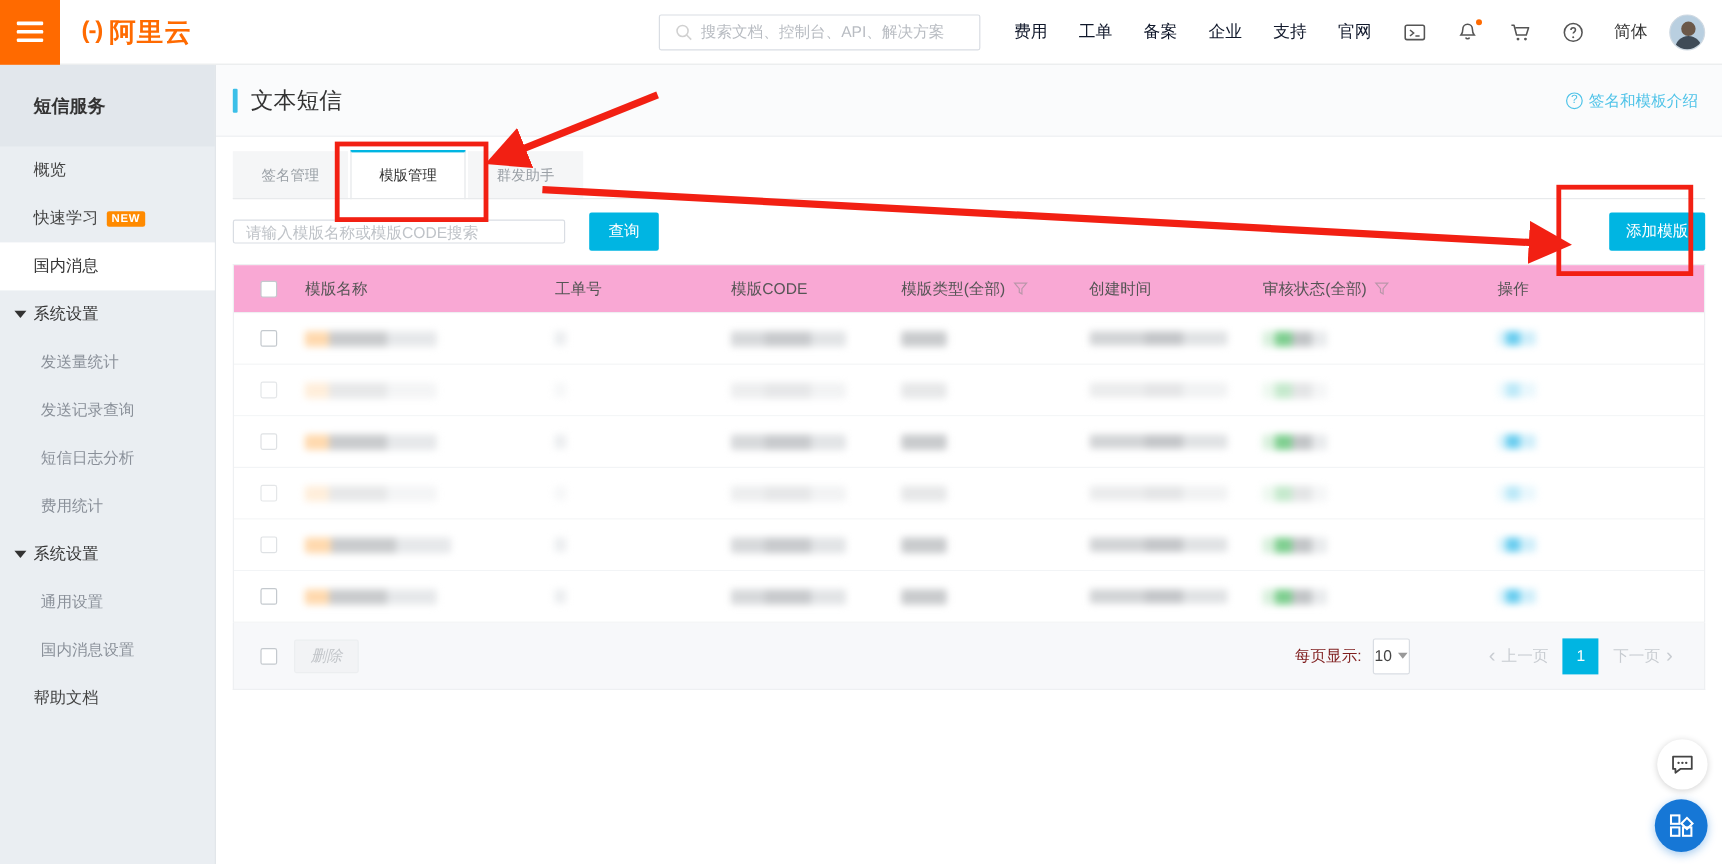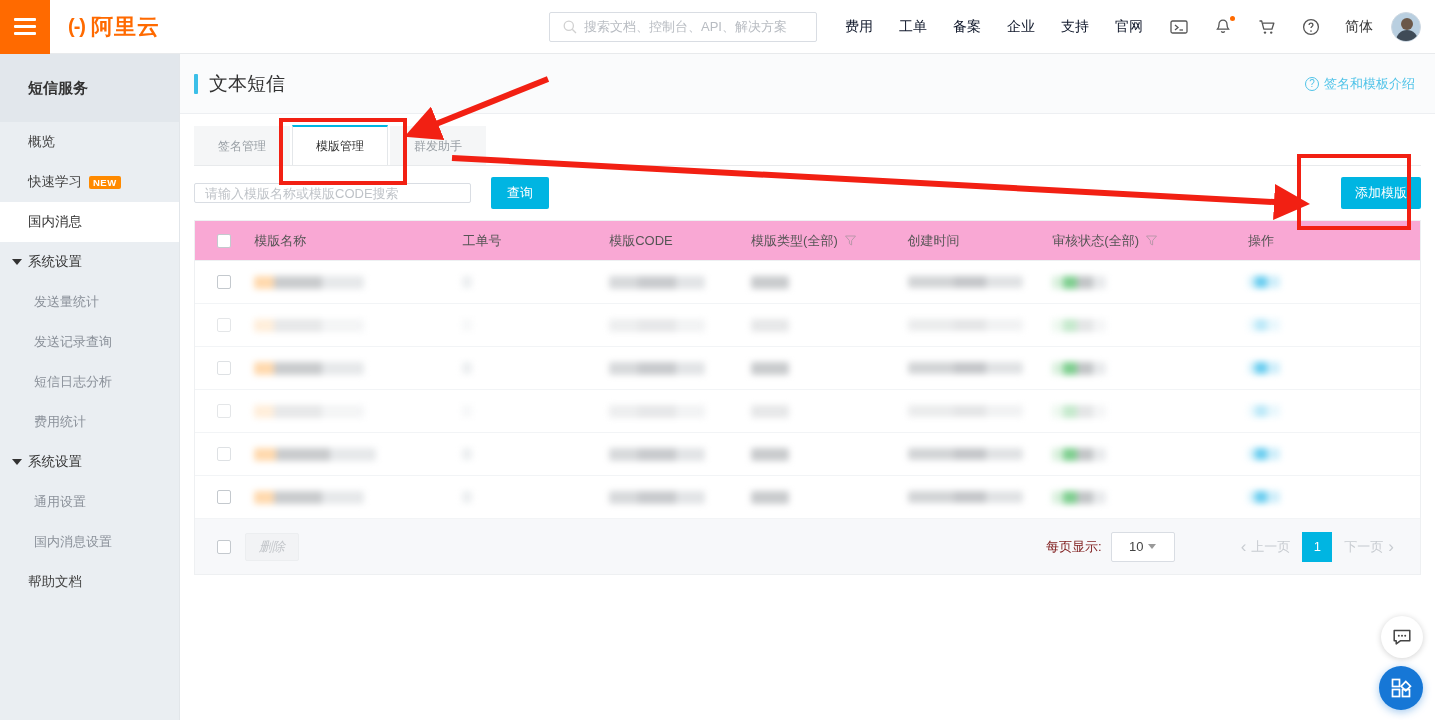--- a/index.html
+++ b/index.html
@@ -184,21 +184,21 @@
   .btn-del {
     margin-left: 14px; height: 28px; padding: 0 13px; background: #f2f3f5;
     border: 1px solid #eceef0; color: #c3c6ca; font-size: 13px; border-radius: 2px;
     cursor: not-allowed; display: flex; align-items: center;
     font-family: "Liberation Sans", sans-serif;
     font-style: italic;
   }
   .tf-spacer { flex: 1 1 auto; }
   .perpage { font-size: 13px; color: #7f1d1d; margin-right: 9px; }
   .select-pp {
-    width: 64px; height: 30px; border: 1px solid #d9dde3; background: #fff;
+    width: 31px; height: 30px; border: 1px solid #d9dde3; background: #fff;
     border-radius: 2px; display: flex; align-items: center; justify-content: center;
     gap: 5px; font-size: 13px; color: #444; cursor: pointer;
   }
   .caret-dn { width: 0; height: 0; border-left: 4px solid transparent;
               border-right: 4px solid transparent; border-top: 5px solid #999; }
   .pager { display: flex; align-items: center; gap: 4px; margin-left: 58px; }
   .pg {
     height: 30px; min-width: 30px; padding: 0 8px; display: flex; align-items: center;
     justify-content: center; font-size: 13px; color: #c8ccd1; cursor: pointer; gap: 5px;
   }

